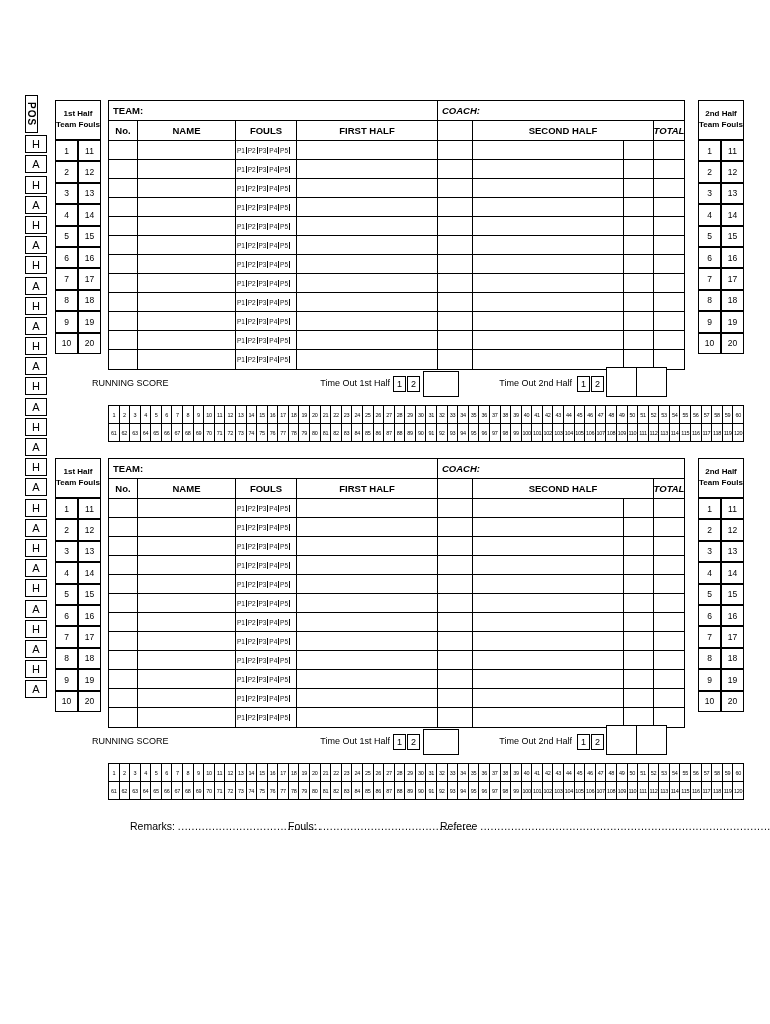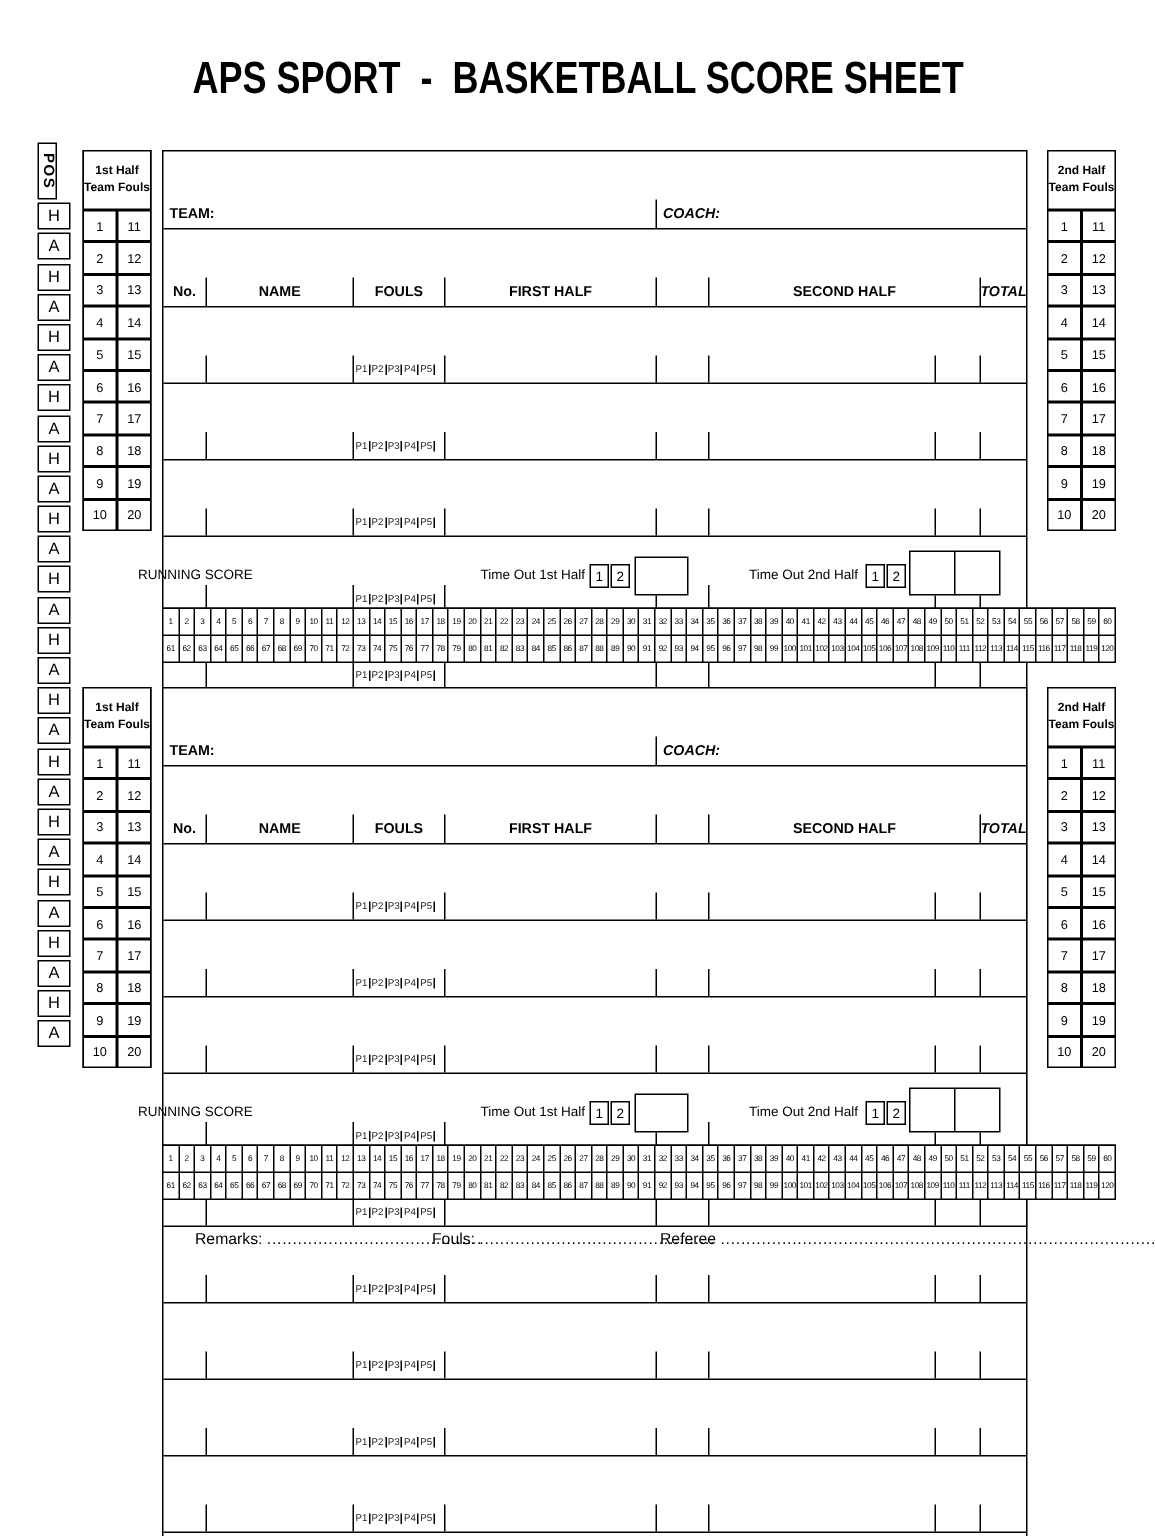--- a/index.html
+++ b/index.html
@@ -35,21 +35,21 @@
   .ftable.left  { left:0; }
   .ftable.right { left:643px; }
   .f-head {
     grid-column:1 / span 2; background:#fff; display:flex; flex-direction:column;
     align-items:center; justify-content:center; font-weight:bold; font-size:8px; line-height:1.35; text-align:center;
   }
   .f-cell { background:#fff; display:flex; align-items:center; justify-content:center; font-size:8.5px; }
 
   
   .mtable { position:absolute; left:53px; top:0; width:577px; border:1.5px solid #000; background:#fff; }
-  .mrow { display:flex; border-bottom:1px solid #000;margin-top:32px; }
+  .mrow { display:flex; border-bottom:1px solid #000; }
   .mrow:last-child { border-bottom:none; }
   .team-row { height:20px; border-bottom:1.5px solid #000; }
   .head-row { height:20px; border-bottom:1.5px solid #000; }
   .data-row { height:19px; }
   .mcell { border-right:1px solid #000; display:flex; align-items:center; justify-content:center; overflow:hidden; }
   .mcell:last-child { border-right:none;font-style:italic; }
   .lbl { font-weight:bold; font-size:9.5px; }
   .team-cell { width:329px; justify-content:flex-start; padding-left:4px; }
   .coach-cell { flex:1; justify-content:flex-start; padding-left:4px; }
   .w-no { width:29px; } .w-name { width:98px; } .w-fouls { width:61px; }
@@ -90,23 +90,20 @@
   
   .footer { position:absolute; top:820px; left:0; width:770px; font-size:10.5px; }
   .f-group { position:absolute; top:0; white-space:nowrap; }
   .g-ref { left:130px; } .g-sco { left:288px; } .g-rem { left:440px; }
   .dots { letter-spacing:0.5px; }
 </style>
 </head>
 <body>
 
 <div class="page">
-  <div class="title">
-    <span>APS SPORT&nbsp; - &nbsp;BASKETBALL SCORE SHEET</span>
-  </div>
 
   <div class="pos-col">
     <div class="pos-header">POS</div>
     <div id="pos-letters">
         <div class="pos-letter">H</div>
         <div class="pos-letter">A</div>
         <div class="pos-letter">H</div>
         <div class="pos-letter">A</div>
         <div class="pos-letter">H</div>
         <div class="pos-letter">A</div>

